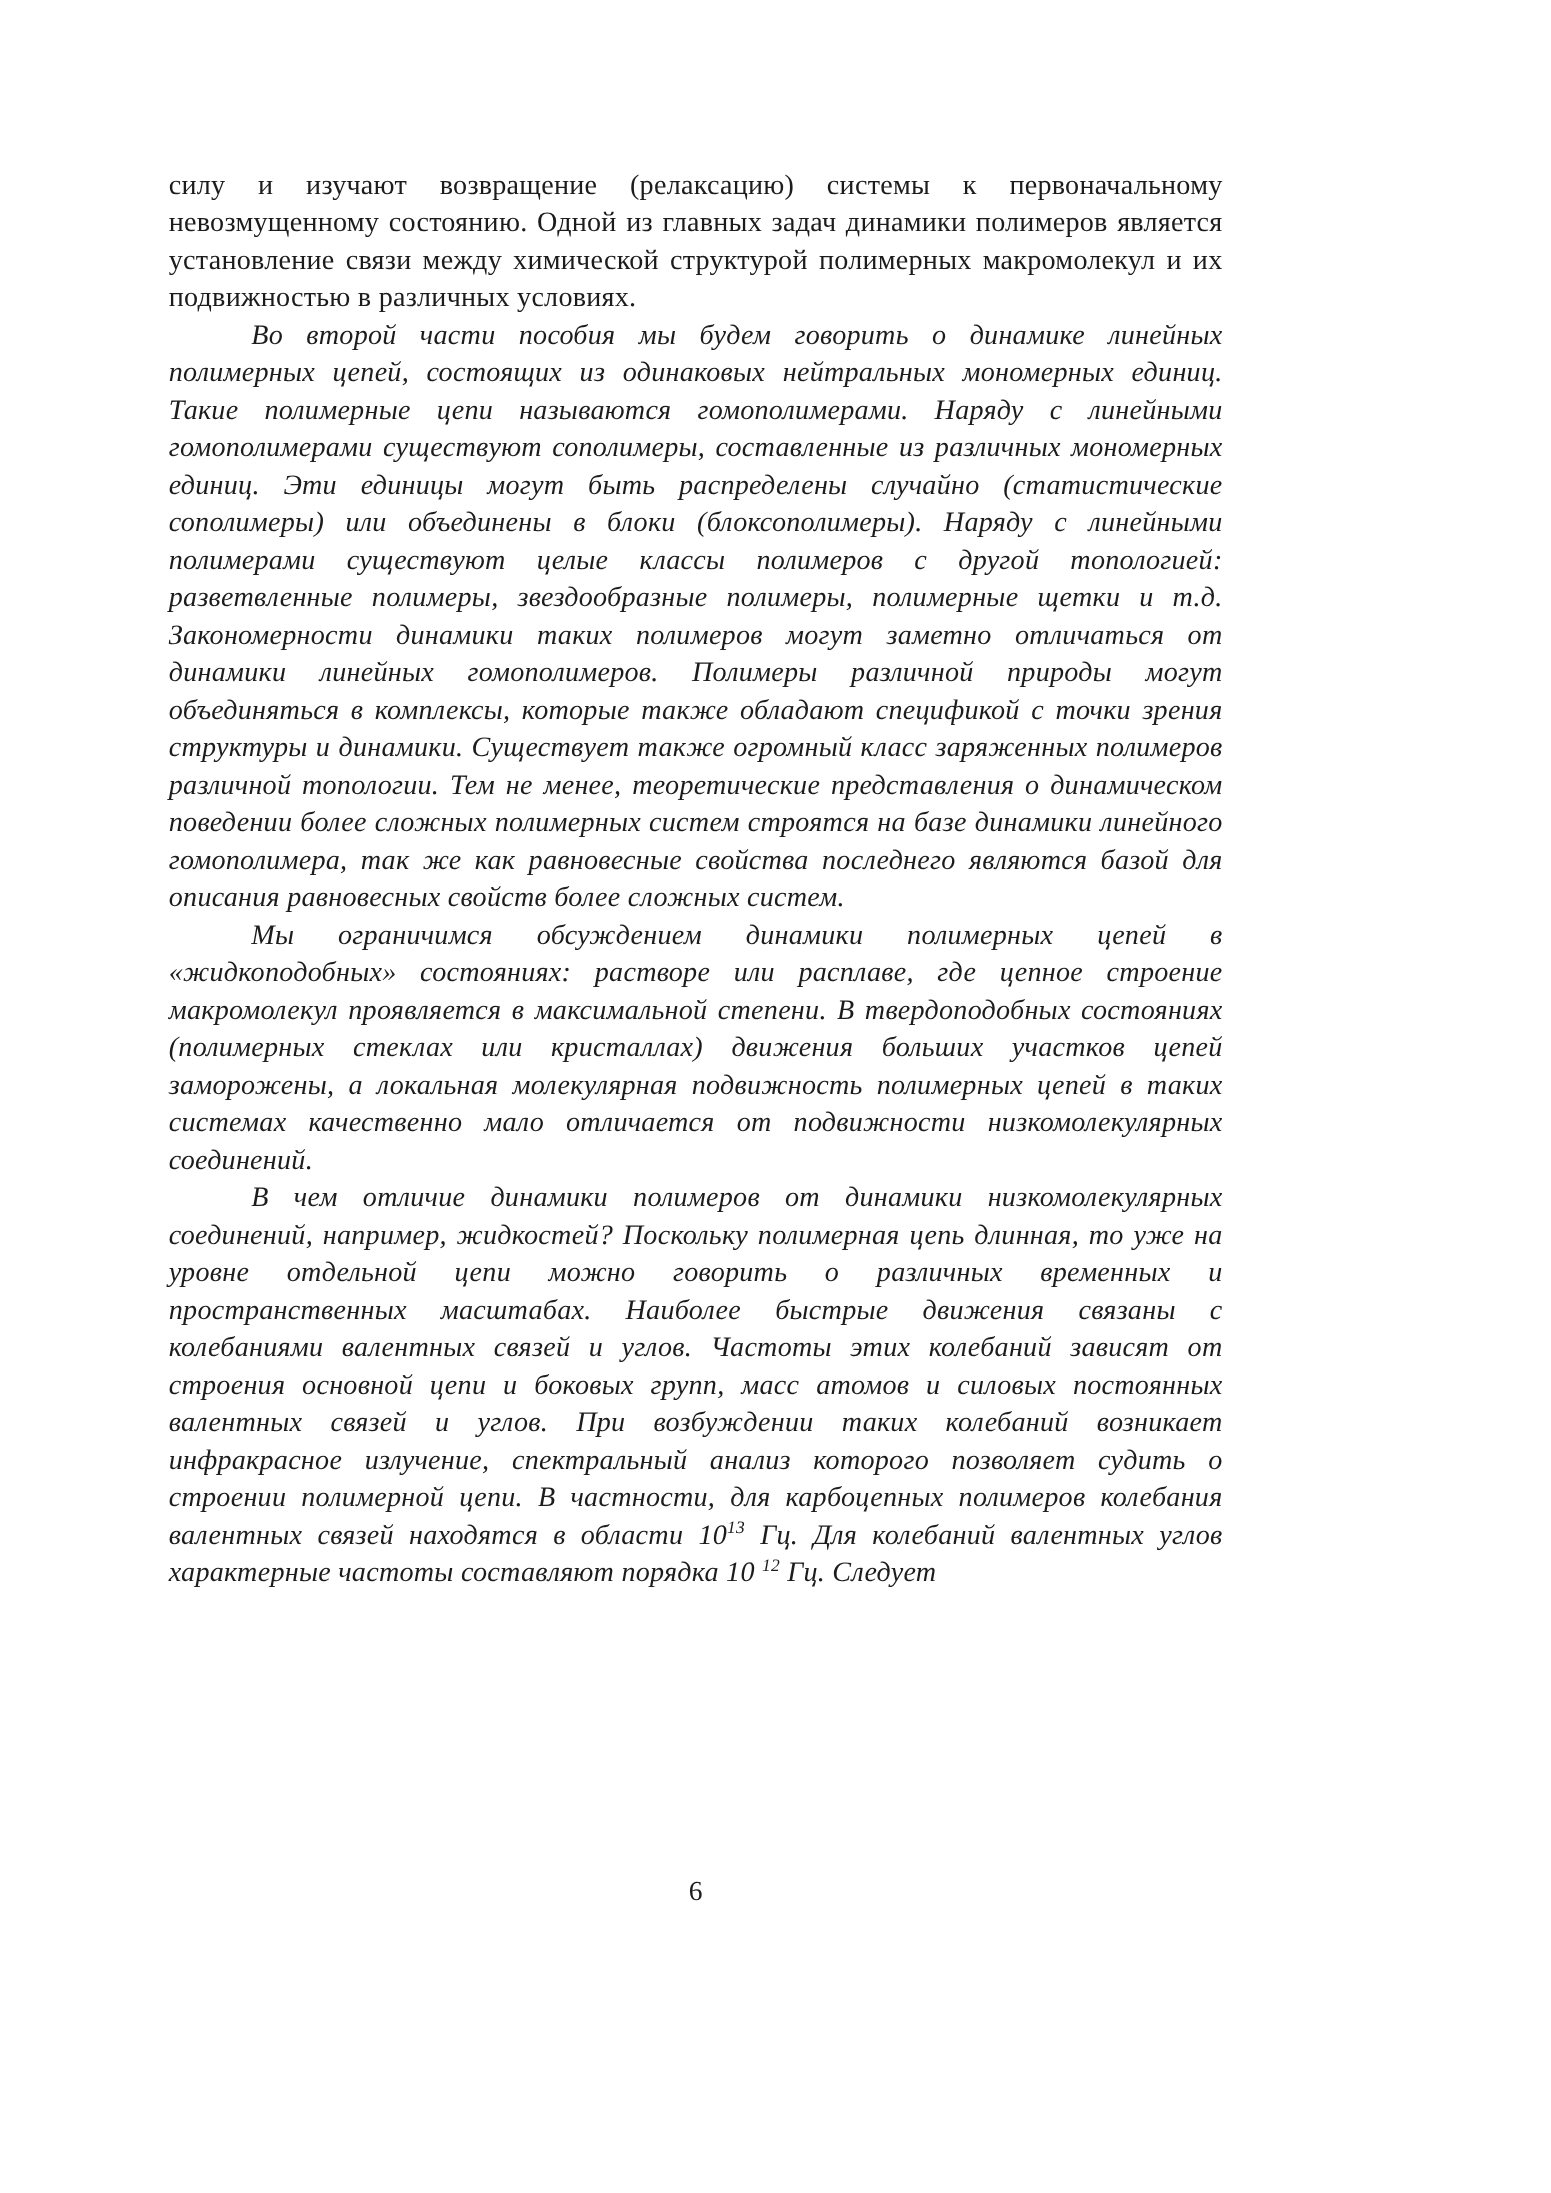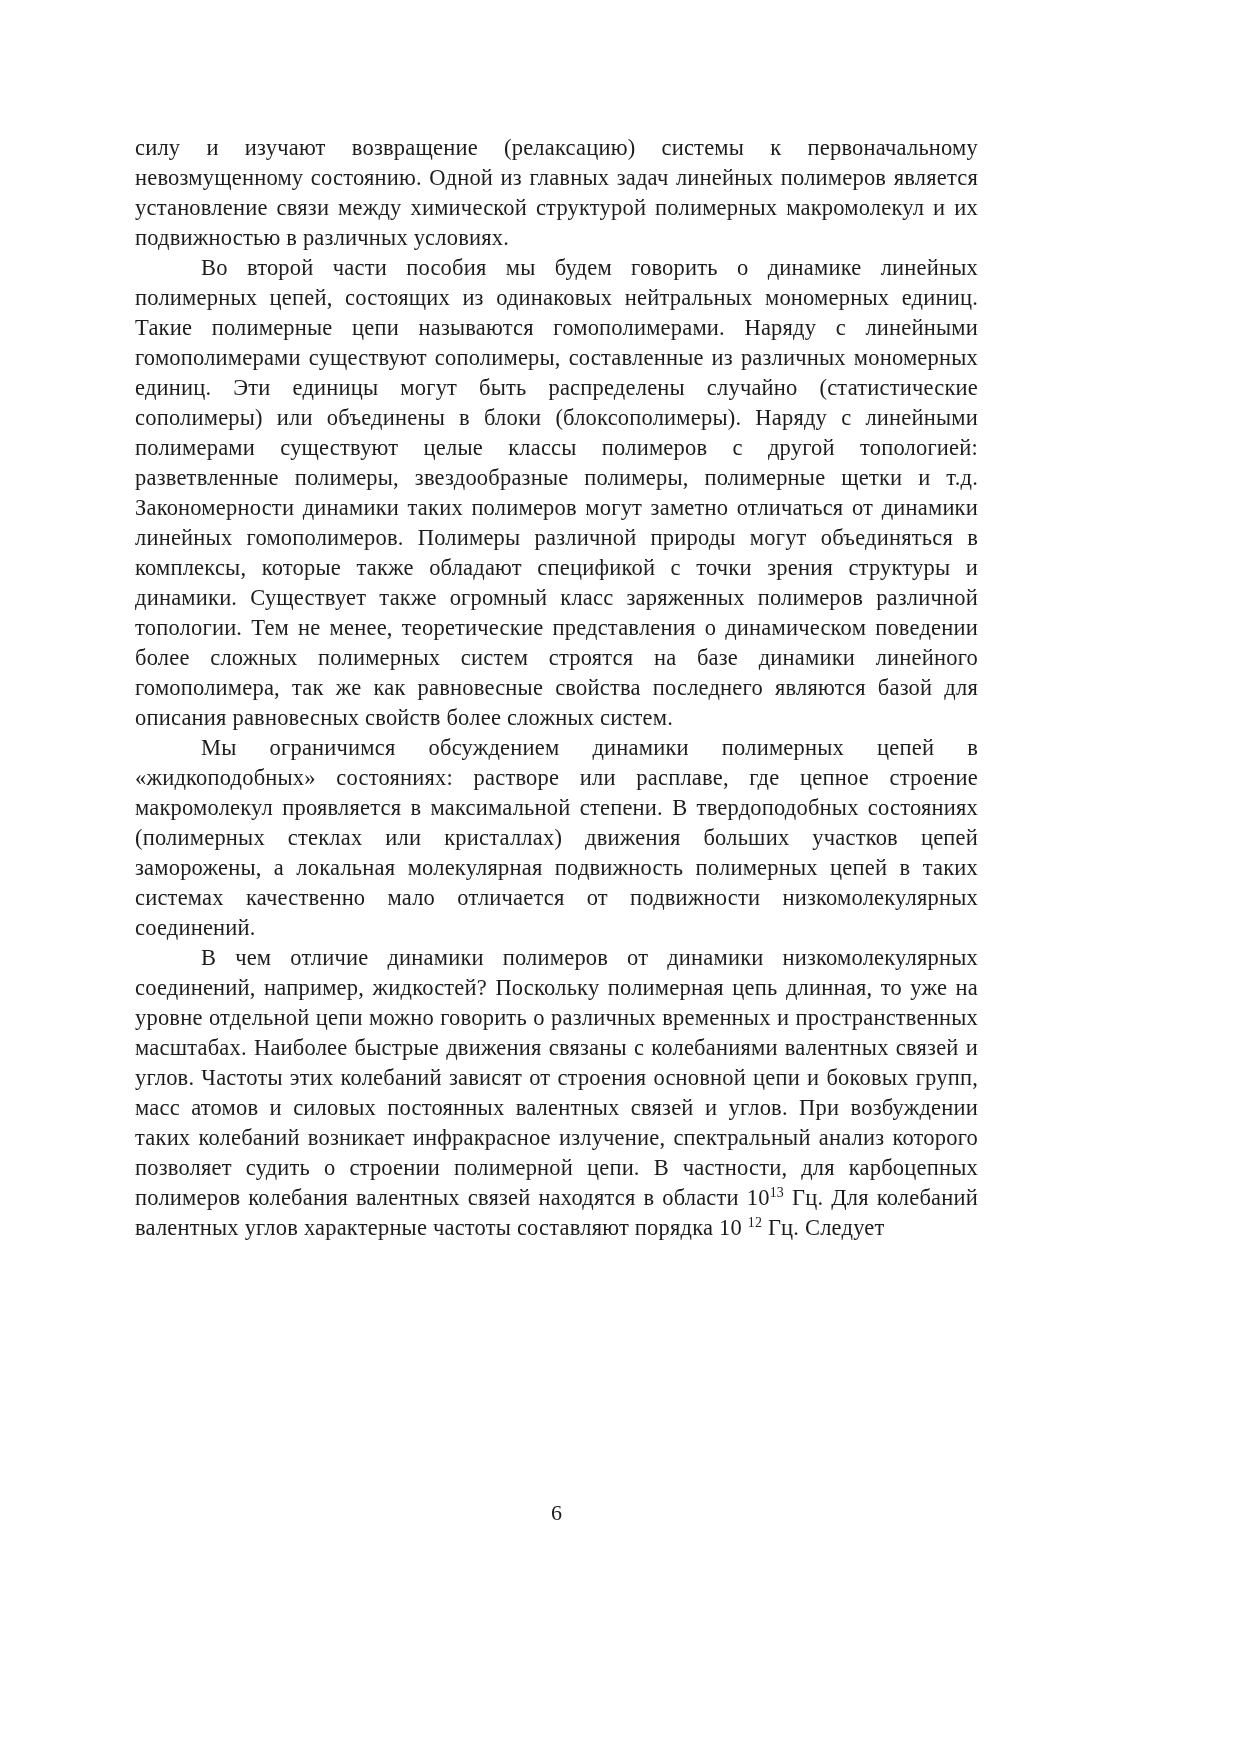--- a/index.html
+++ b/index.html
@@ -25,20 +25,21 @@
     line-height: 30px;
     text-align: justify;
     letter-spacing: 0.2px;
   }
   .text-block p {
     margin: 0;
     padding: 0;
   }
   .text-block p.indent {
     text-indent: 66px;
+    font-style: italic;
   }
   .text-block sup {
     font-size: 0.62em;
     line-height: 0;
     vertical-align: super;
   }
   .page-number {
     position: absolute;
     top: 1498px;
     left: 135px;
@@ -46,19 +47,19 @@
     text-align: center;
     font-size: 22px;
     line-height: 30px;
   }
 </style>
 </head>
 <body>
 
 <div class="page">
   <div class="text-block">
-      <p>силу и изучают возвращение (релаксацию) системы к первоначальному невозмущенному состоянию. Одной из главных задач линейных полимеров является установление связи между химической структурой полимерных макромолекул и их подвижностью в различных условиях.</p>
+      <p>силу и изучают возвращение (релаксацию) системы к первоначальному невозмущенному состоянию. Одной из главных задач динамики полимеров является установление связи между химической структурой полимерных макромолекул и их подвижностью в различных условиях.</p>
       <p class="indent">Во второй части пособия мы будем говорить о динамике линейных полимерных цепей, состоящих из одинаковых нейтральных мономерных единиц. Такие полимерные цепи называются гомополимерами. Наряду с линейными гомополимерами существуют сополимеры, составленные из различных мономерных единиц. Эти единицы могут быть распределены случайно (статистические сополимеры) или объединены в блоки (блоксополимеры). Наряду с линейными полимерами существуют целые классы полимеров с другой топологией: разветвленные полимеры, звездообразные полимеры, полимерные щетки и т.д. Закономерности динамики таких полимеров могут заметно отличаться от динамики линейных гомополимеров. Полимеры различной природы могут объединяться в комплексы, которые также обладают спецификой с точки зрения структуры и динамики. Существует также огромный класс заряженных полимеров различной топологии. Тем не менее, теоретические представления о динамическом поведении более сложных полимерных систем строятся на базе динамики линейного гомополимера, так же как равновесные свойства последнего являются базой для описания равновесных свойств более сложных систем.</p>
       <p class="indent">Мы ограничимся обсуждением динамики полимерных цепей в «жидкоподобных» состояниях: растворе или расплаве, где цепное строение макромолекул проявляется в максимальной степени. В твердоподобных состояниях (полимерных стеклах или кристаллах) движения больших участков цепей заморожены, а локальная молекулярная подвижность полимерных цепей в таких системах качественно мало отличается от подвижности низкомолекулярных соединений.</p>
       <p class="indent">В чем отличие динамики полимеров от динамики низкомолекулярных соединений, например, жидкостей? Поскольку полимерная цепь длинная, то уже на уровне отдельной цепи можно говорить о различных временных и пространственных масштабах. Наиболее быстрые движения связаны с колебаниями валентных связей и углов. Частоты этих колебаний зависят от строения основной цепи и боковых групп, масс атомов и силовых постоянных валентных связей и углов. При возбуждении таких колебаний возникает инфракрасное излучение, спектральный анализ которого позволяет судить о строении полимерной цепи. В частности, для карбоцепных полимеров колебания валентных связей находятся в области 10<sup>13</sup> Гц. Для колебаний валентных углов характерные частоты составляют порядка 10 <sup>12</sup> Гц. Следует</p>
     </div>
   <div class="page-number">6</div>
 </div>
 
 </body></html>

